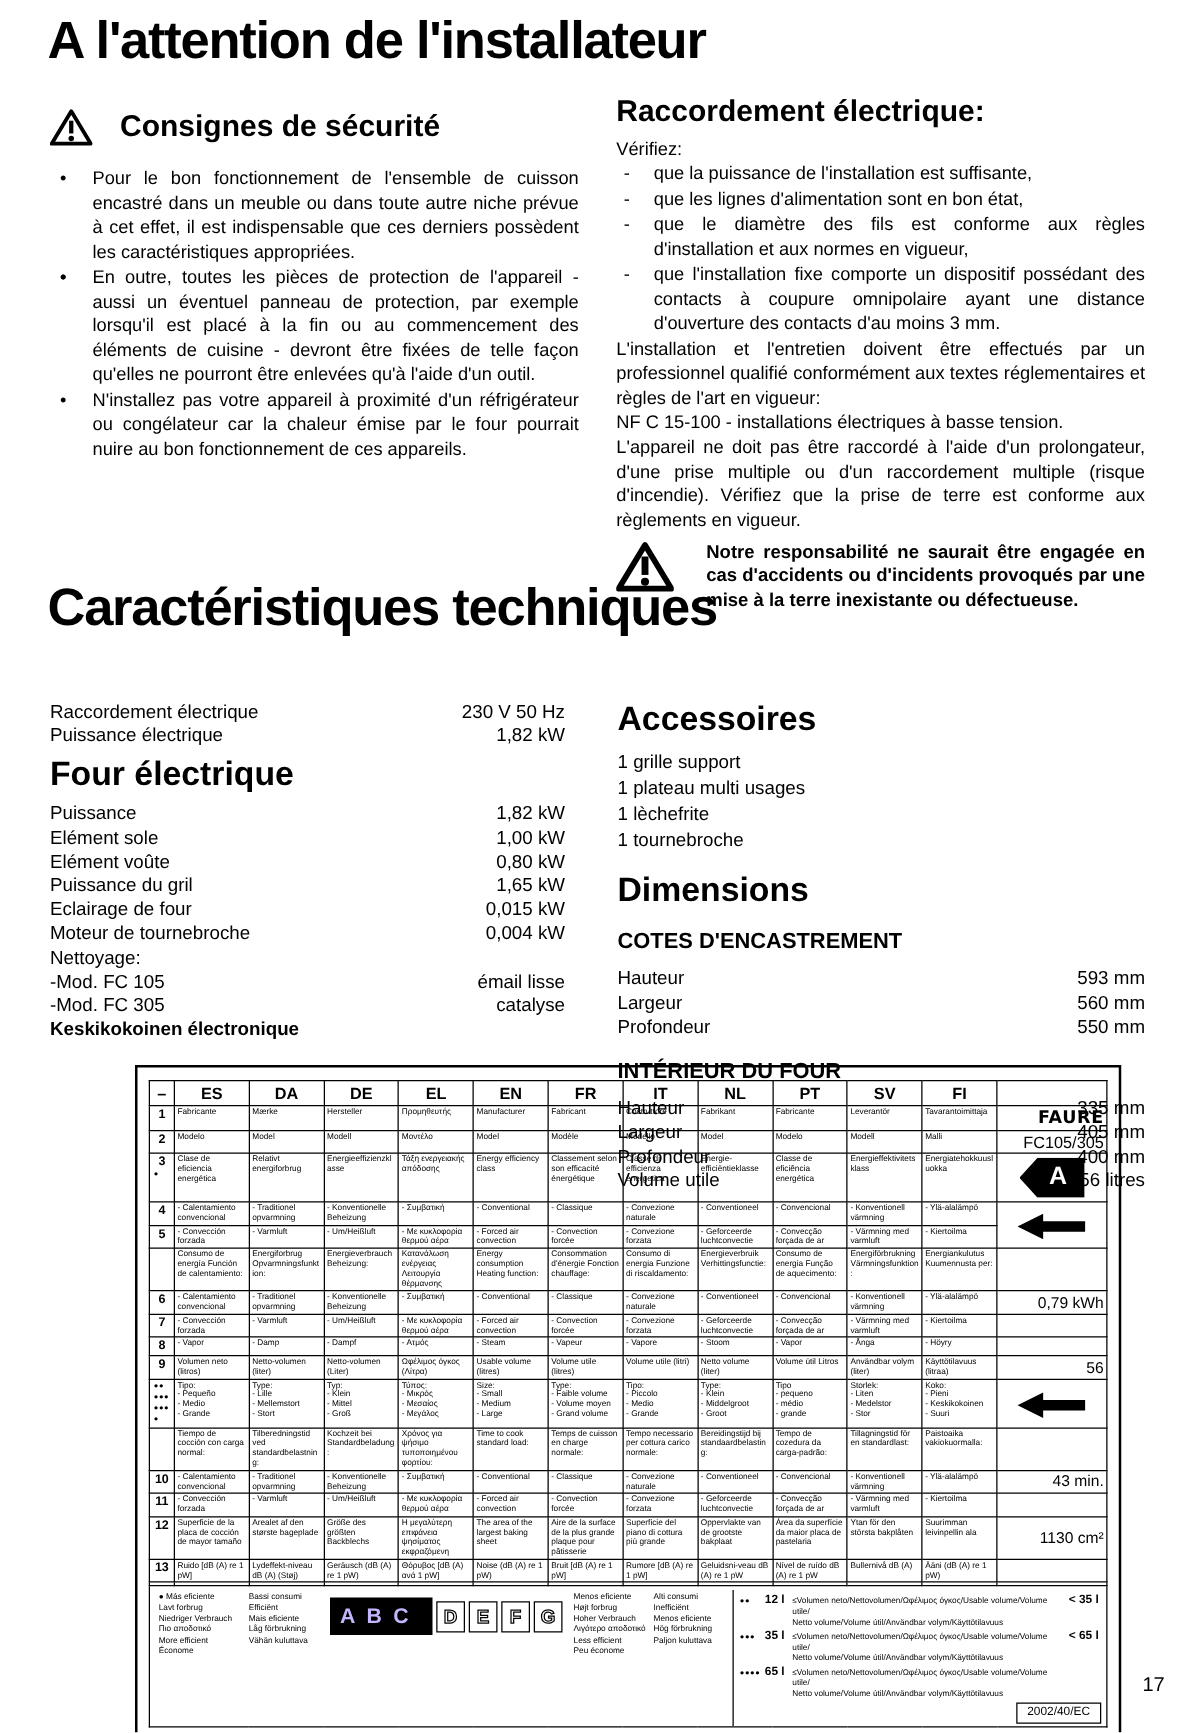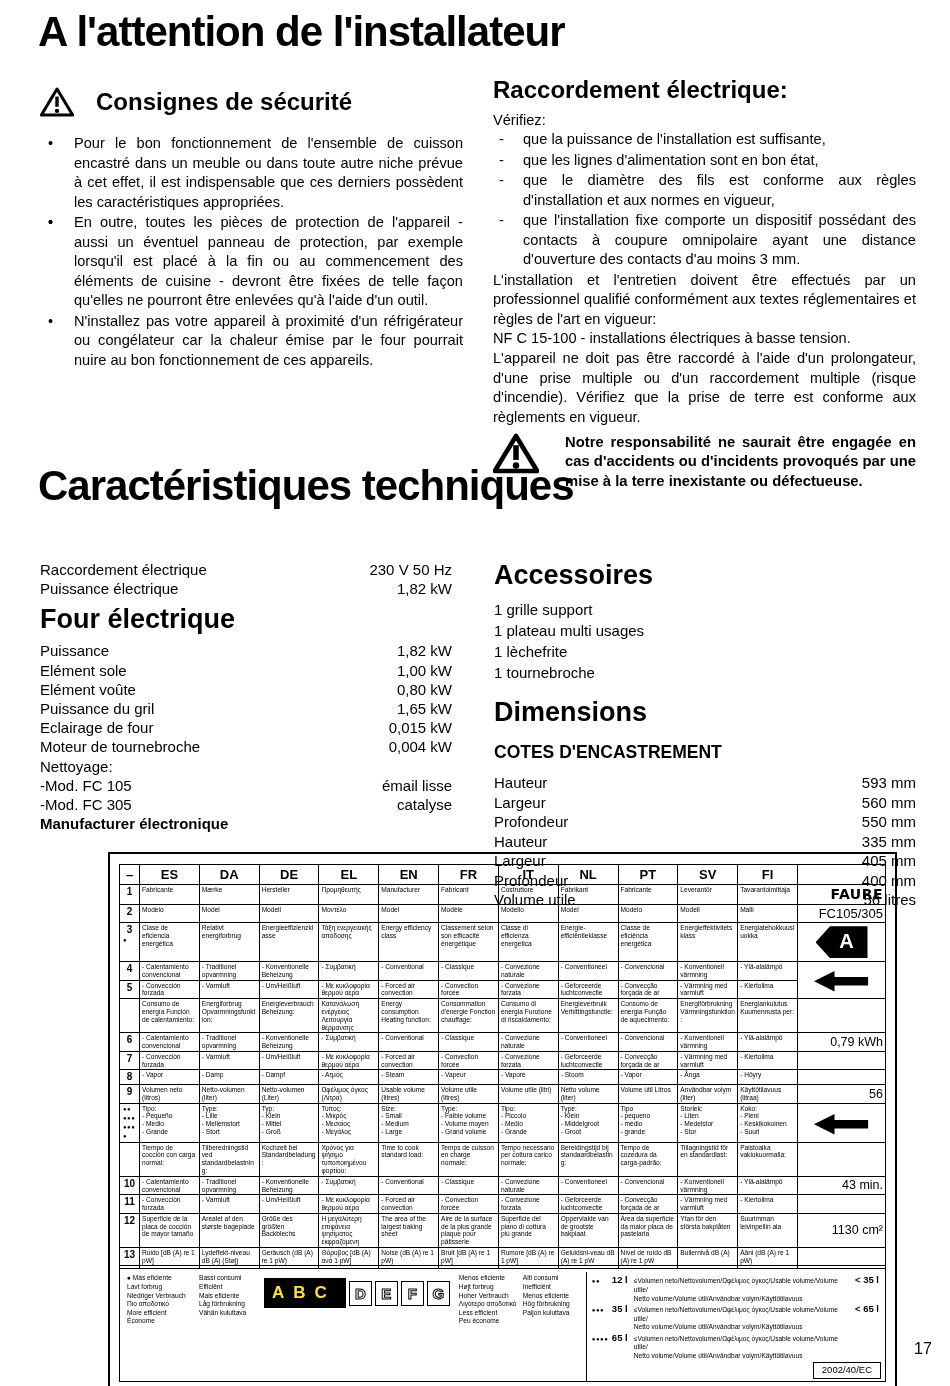--- a/index.html
+++ b/index.html
@@ -57,21 +57,21 @@
   .bigval{font-size:12.5px;}
   
   td.foot{padding:0;}
   .legend{display:flex;align-items:stretch;font-size:6.6px;line-height:1.3;padding:3px 0 0 4px;}
   .lg-col{padding:2px 3px;white-space:pre-line;}
   .lg-c1{width:66px;}
   .lg-c2{width:60px;}
   .lg-c3{width:58px;}
   .lg-c4{width:60px;}
   .scale{display:flex;align-items:center;margin:6px 6px 0 2px;height:30px;}
-  .scale-dark{background:#000;color:#fde047;font-weight:bold;font-size:17px;padding:4px 10px 4px 8px;letter-spacing:9px;}
+  .scale-dark{background:#000;color:#c4b5fd;font-weight:bold;font-size:17px;padding:4px 10px 4px 8px;letter-spacing:9px;}
   .scale-light{display:flex;}
   .scale-light span{display:inline-block;width:21px;border:1px solid #000;margin-left:3px;
       text-align:center;font-size:15px;font-weight:bold;color:#fff;-webkit-text-stroke:1px #000;padding:2px 0;}
   .volblock{flex:1;border-left:1px solid #000;padding:2px 2px 2px 5px;display:flex;flex-direction:column;}
   .vr-l1{display:flex;align-items:baseline;}
   .vr-dots{width:20px;font-size:6px;letter-spacing:0.5px;}
   .vr-size{width:22px;font-size:9.5px;font-weight:bold;}
   .vr-text{flex:1;}
   .vr-lim{width:36px;font-size:9.5px;font-weight:bold;text-align:right;padding-right:4px;}
   .vr-l2{margin-left:42px;}
@@ -175,21 +175,21 @@
         </div>
         <div class="spec-row">
           <span class="lab">-Mod. FC 105</span>
           <span class="val">émail lisse</span>
         </div>
         <div class="spec-row">
           <span class="lab">-Mod. FC 305</span>
           <span class="val">catalyse</span>
         </div>
         <div class="spec-row bold">
-          <span class="lab">Manufacturer électronique</span>
+          <span class="lab">Keskikokoinen électronique</span>
           <span class="val"></span>
         </div>
       </div>
     <div class="col">
       <h3 class="blockhead">Accessoires</h3>
       <div id="acc-list">
           <div class="acc-row">1 grille support</div>
           <div class="acc-row">1 plateau multi usages</div>
           <div class="acc-row">1 lèchefrite</div>
           <div class="acc-row">1 tournebroche</div>
@@ -205,20 +205,21 @@
             <div class="dim-row">
               <span class="lab">Largeur</span>
               <span class="val">560 mm</span>
             </div>
             <div class="dim-row">
               <span class="lab">Profondeur</span>
               <span class="val">550 mm</span>
             </div>
           </div>
           <div class="dim-group">
+            <h4>INTÉRIEUR DU FOUR</h4>
             <div class="dim-row">
               <span class="lab">Hauteur</span>
               <span class="val">335 mm</span>
             </div>
             <div class="dim-row">
               <span class="lab">Largeur</span>
               <span class="val">405 mm</span>
             </div>
             <div class="dim-row">
               <span class="lab">Profondeur</span>

